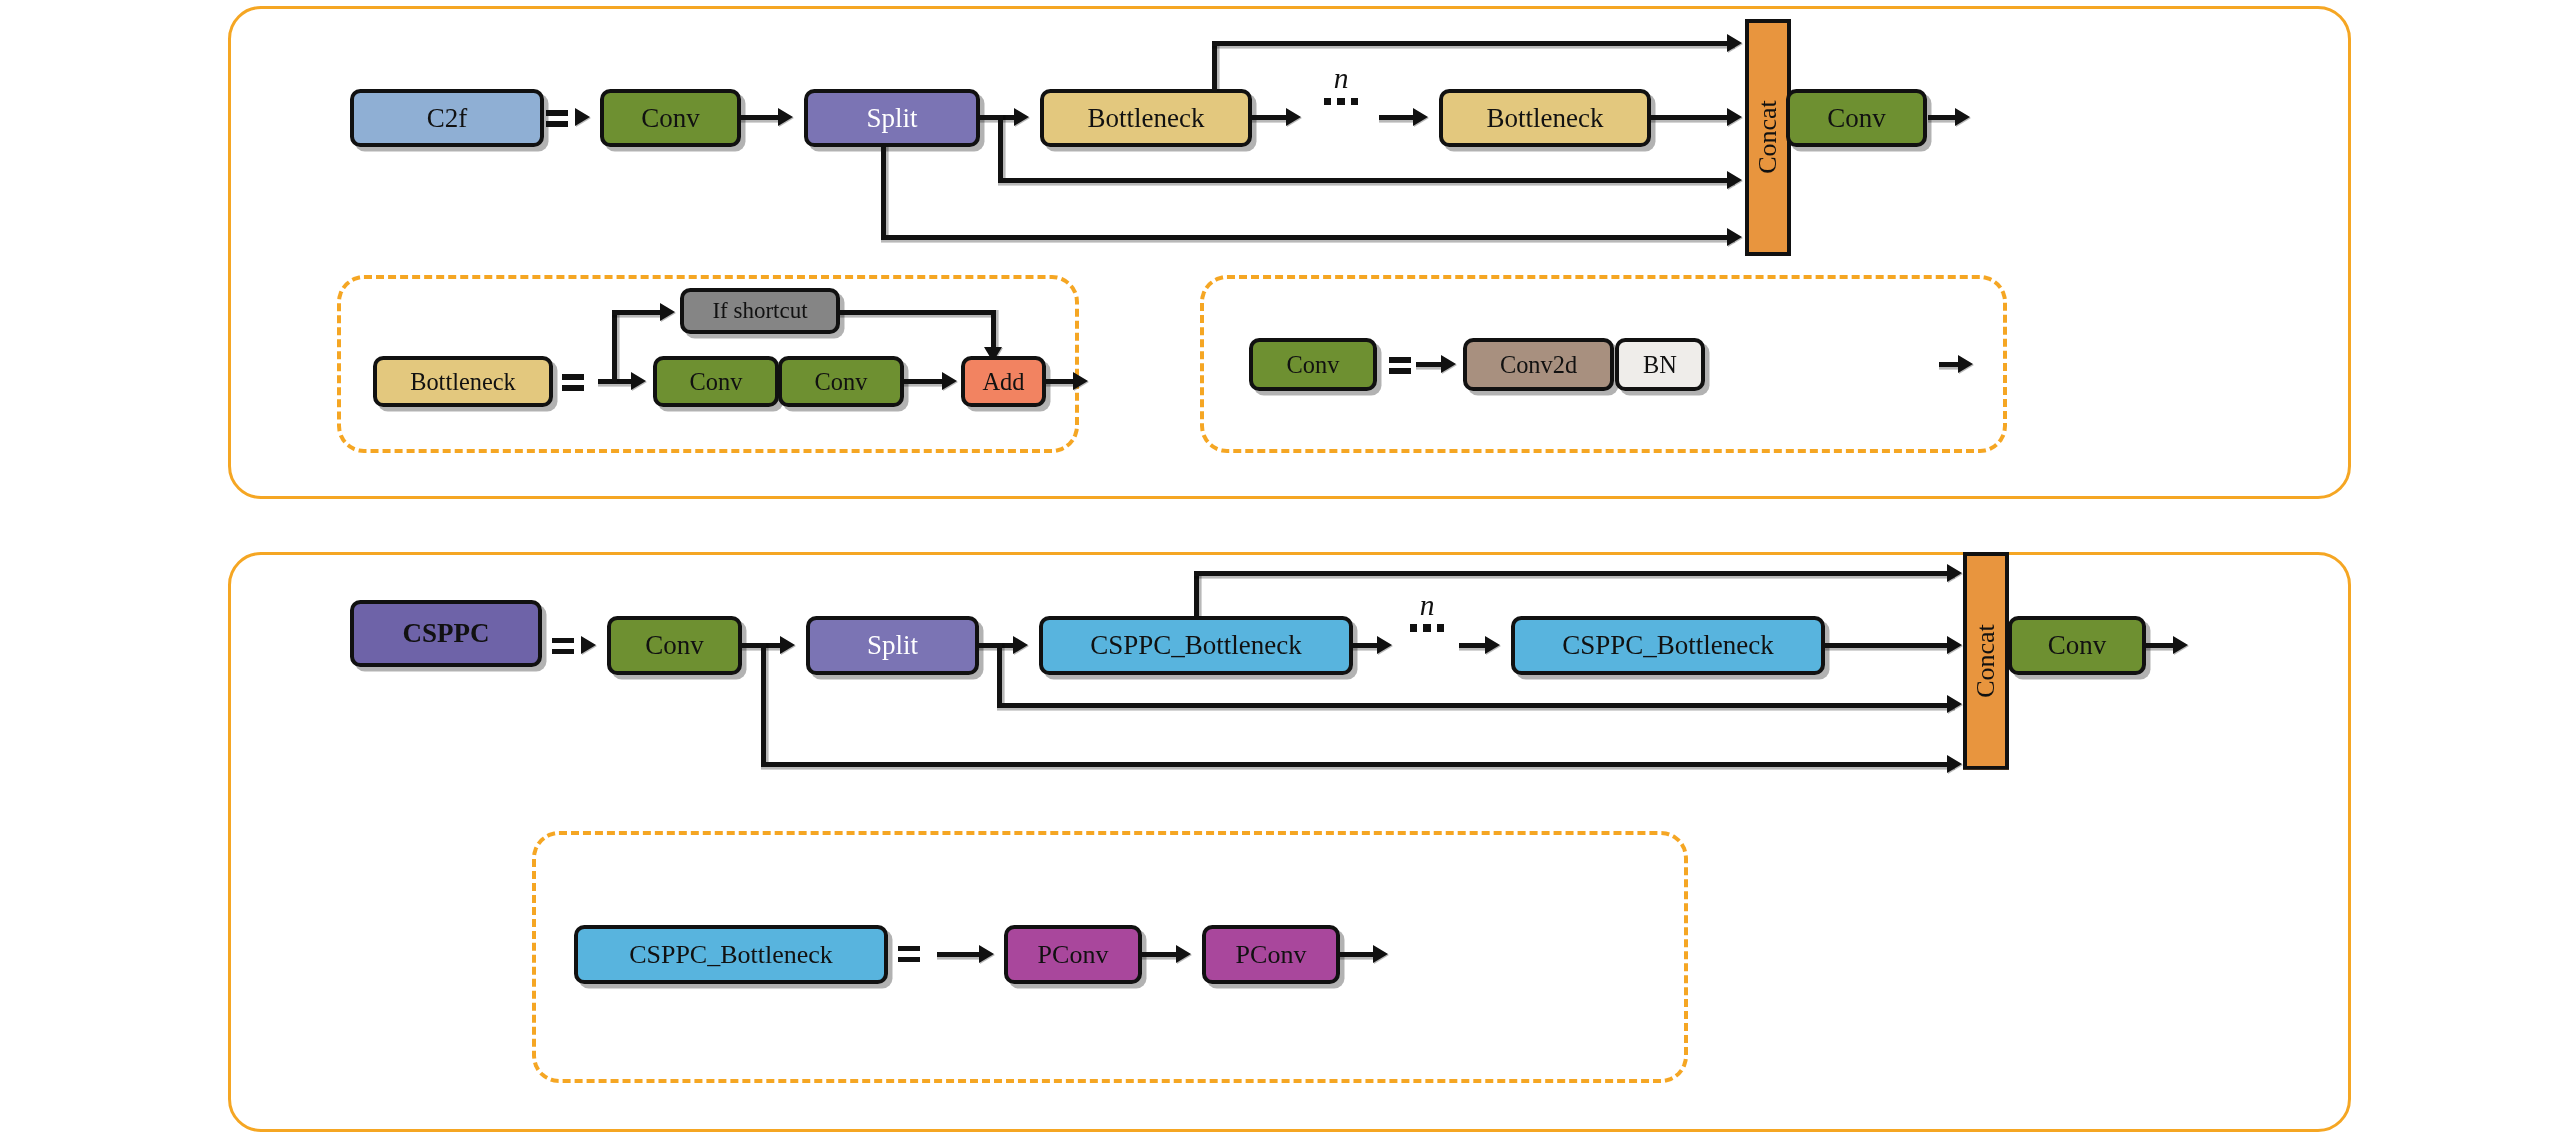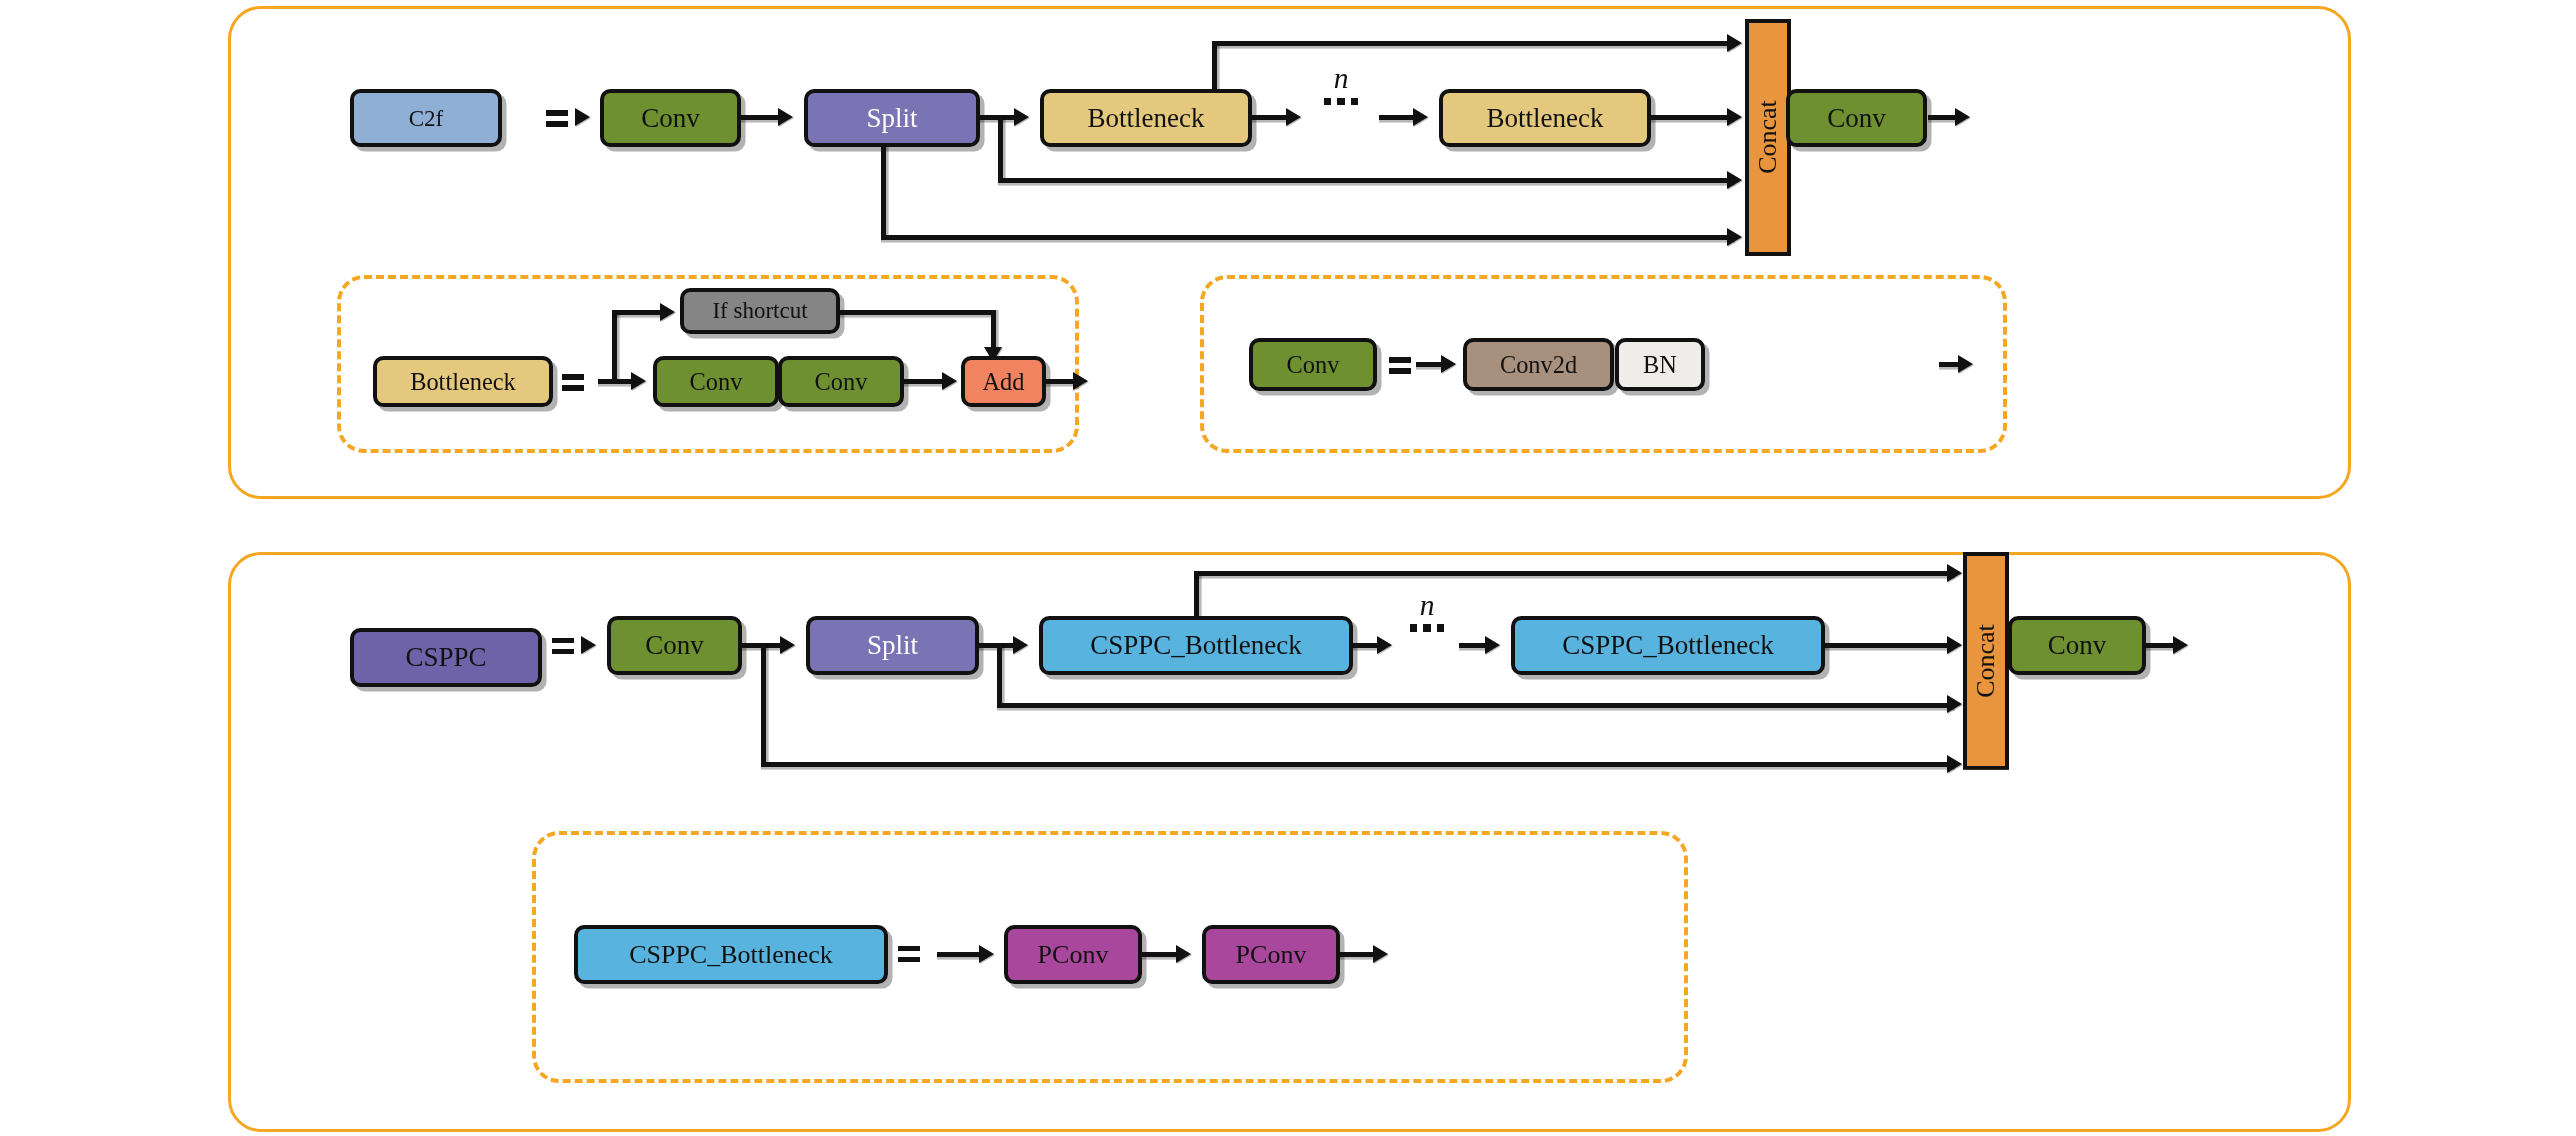--- a/index.html
+++ b/index.html
@@ -45,21 +45,21 @@
           display:flex;align-items:center;justify-content:center;
           box-shadow:4.5px 4.5px 0 rgba(0,0,0,0.30);}
   .concat span{transform:rotate(-90deg);white-space:nowrap;font-size:26px;color:#111;
                font-family:"Liberation Serif","DejaVu Serif",serif;}
 </style>
 </head>
 <body>
 
 <div class="panel" style="left:228px;top:6.4px;width:2117px;height:487px;">
 
-  <div class="node" style="left:119px;top:80px;width:152px;height:58px;background:#8FAFD4;font-size:23px;">
+  <div class="node" style="left:119px;top:80px;width:194px;height:58px;background:#8FAFD4;font-size:27px;">
     <span>C2f</span>
   </div>
 
   <div class="eq" style="left:315px;top:98px;">
     <i></i>
       <i></i>
   </div>
   <div class="arrowR" style="left:344px;top:99px;"></div>
 
   <div class="node" style="left:369px;top:80px;width:141px;height:58px;background:#6E9031;font-size:27px;">
@@ -188,21 +188,21 @@
       <span>BN</span>
     </div>
 
     <div class="hline" style="left:735px;top:83px;width:20.5px;"></div>
     <div class="arrowR" style="left:754px;top:76px;"></div>
   </div>
 </div>
 
 <div class="panel" style="left:228px;top:552px;width:2117px;height:574px;">
 
-  <div class="node" style="left:119px;top:73px;width:192px;height:59px;background:#6E63A8;font-size:27px;">
+  <div class="node" style="left:119px;top:45px;width:192px;height:67px;background:#6E63A8;font-size:27px;font-weight:bold;">
     <span>CSPPC</span>
   </div>
 
   <div class="eq" style="left:321px;top:80px;">
       <i></i>
       <i></i>
     </div>
   <div class="arrowR" style="left:350px;top:81px;"></div>
 
   <div class="node" style="left:376px;top:61px;width:135px;height:59px;background:#6E9031;font-size:27px;">

